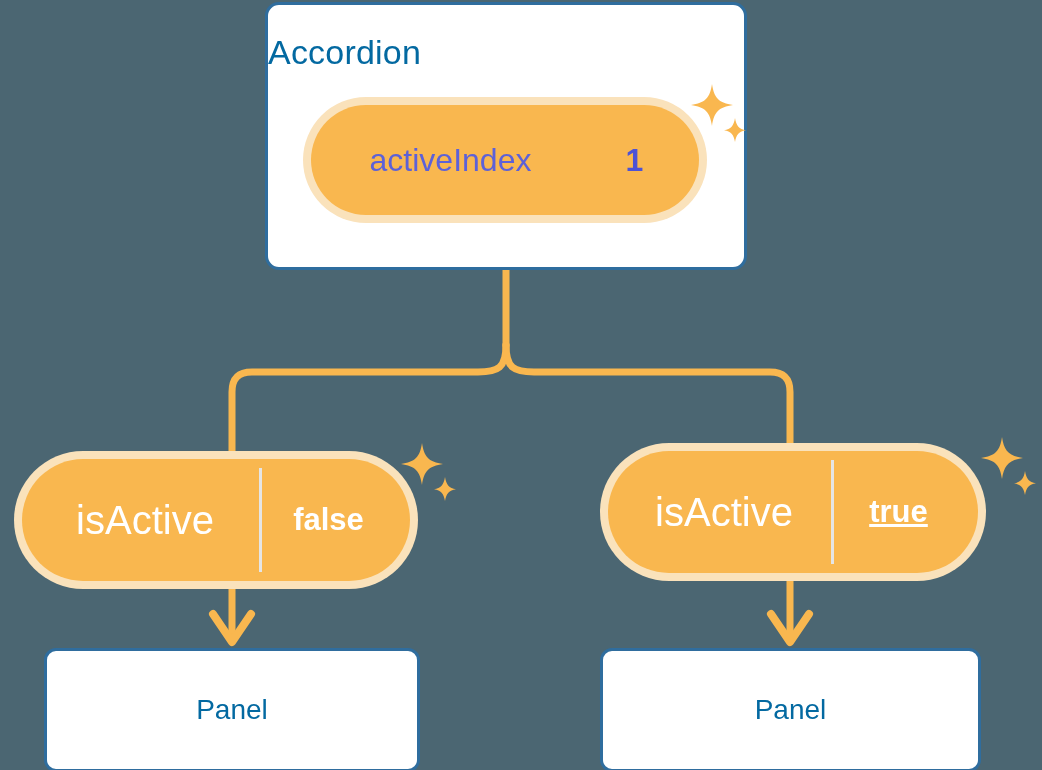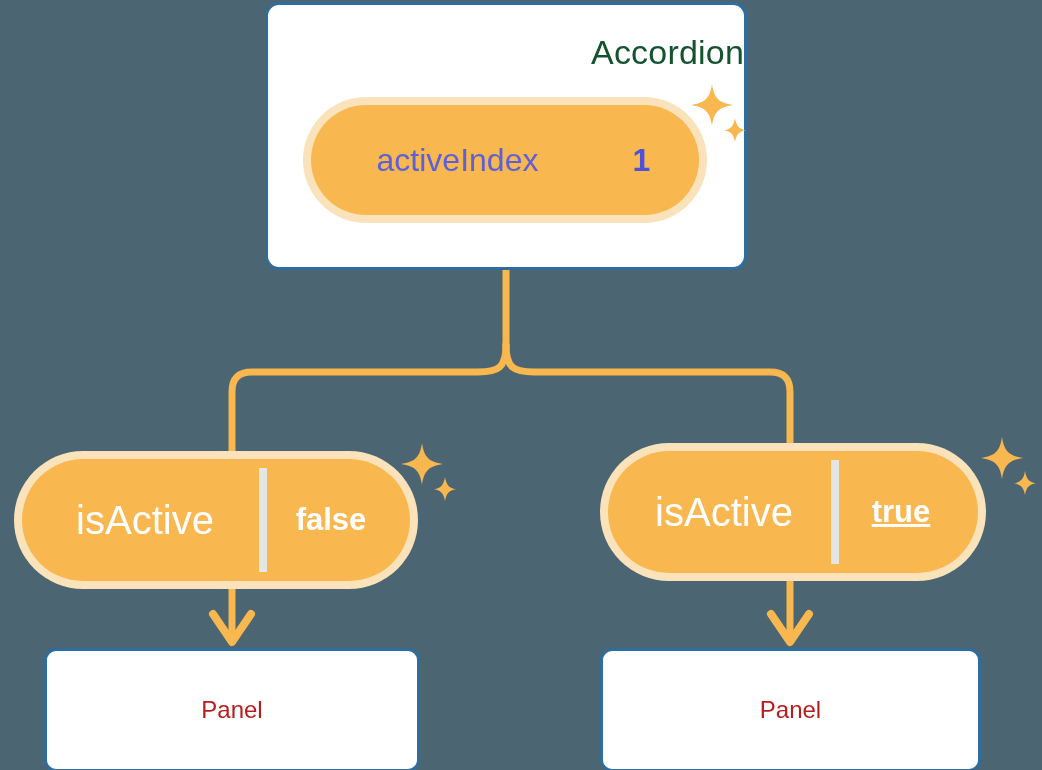--- a/index.html
+++ b/index.html
@@ -41,40 +41,40 @@
     left: 265px;
     top: 2px;
     width: 482px;
     height: 268px;
   }
   .card-title {
     position: absolute;
     left: 0;
     top: 28px;
     width: 100%;
-    text-align: right;
+    text-align: left;
     font-size: 34px;
-    color: #14532d;
+    color: #0369a1;
     letter-spacing: 0.2px;
   }
 
   
   .panel-card {
     position: absolute;
     background: #ffffff;
     border: 3px solid #2f6d9e;
     border-radius: 12px;
     box-sizing: border-box;
     display: flex;
     align-items: center;
     justify-content: center;
   }
   .panel-label {
-    font-size: 24px;
-    color: #b91c1c;
+    font-size: 28px;
+    color: #0369a1;
   }
   #panel-left  { left: 44px;  top: 648px; width: 376px; height: 124px; }
   #panel-right { left: 600px; top: 648px; width: 381px; height: 124px; }
 
   
   
   .pill-halo {
     position: absolute;
     border-radius: 999px;
     background: #fae2bb;
@@ -113,27 +113,27 @@
     border-left: 2px solid #f9b74f;
   }
   .pill-purple .pill-key {
     color: #ffffff;
     font-size: 40px;
   }
   .pill-purple .pill-val {
     color: #ffffff;
     font-size: 31px;
     font-weight: bold;
-    border-left: 8px solid #e5e5e5;
+    border-left: 3px solid #e5e5e5;
   }
 
   
   #pill-top-halo  { left: 303px; top: 97px;  width: 404px; height: 126px; }
   #pill-top-ring  { left: 311px; top: 105px; width: 388px; height: 110px; }
-  #pill-top-inner { left: 329px; top: 116px; width: 366px; height: 88px;  }
+  #pill-top-inner { left: 322px; top: 116px; width: 366px; height: 88px;  }
   #pill-top-inner .pill-key { width: 257px; }
   #pill-top-inner .pill-val { width: 109px; }
 
   
   #pill-left-halo  { left: 14px; top: 451px; width: 404px; height: 138px; }
   #pill-left-ring  { left: 22px; top: 459px; width: 388px; height: 122px; }
   #pill-left-inner { left: 31px; top: 468px; width: 370px; height: 104px; }
   #pill-left-inner .pill-key { width: 228px; }
   #pill-left-inner .pill-val { width: 136px; }
 

